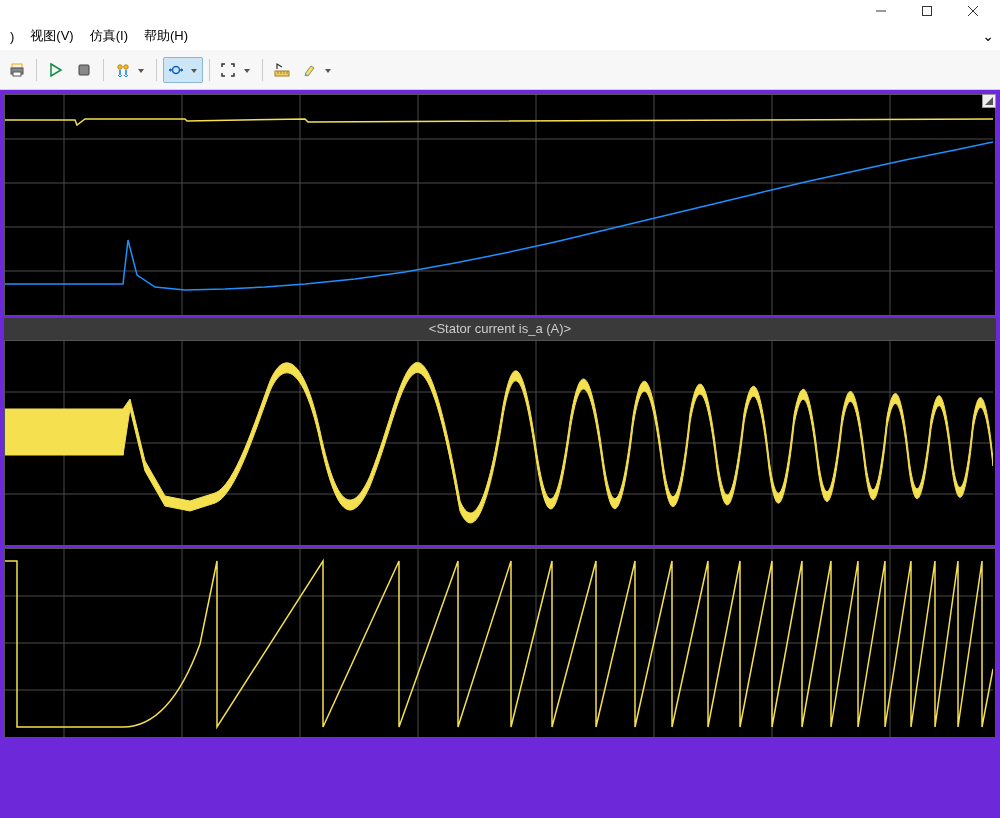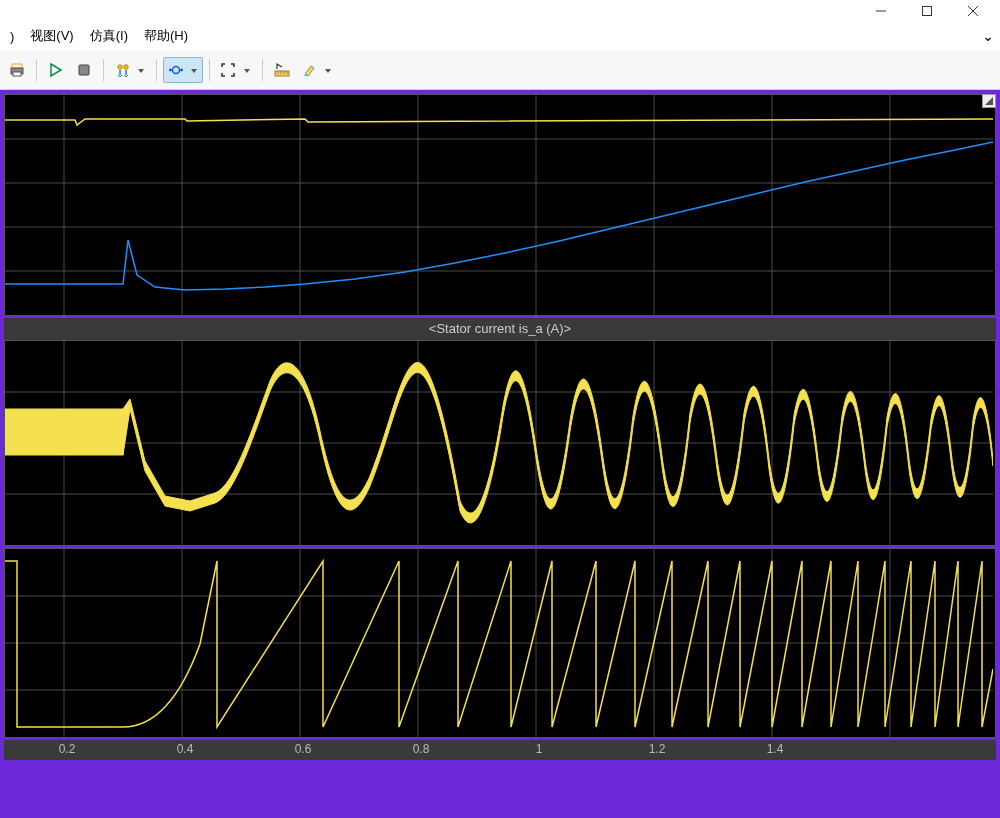--- a/index.html
+++ b/index.html
@@ -235,22 +235,13 @@
            L630 12 L630 178 L667 12 L667 178
            L703 12 L703 178 L735 12 L735 178
            L767 12 L767 178 L797 12 L797 178
            L826 12 L826 178 L853 12 L853 178
            L880 12 L880 178 L906 12 L906 178
            L930 12 L930 178 L953 12 L953 178
            L977 12 L977 178 L988 120"></path>
     </svg>
   </div>
 
-  <div class="xaxis">
-    <span style="left:63px">0.2</span>
-    <span style="left:181px">0.4</span>
-    <span style="left:299px">0.6</span>
-    <span style="left:417px">0.8</span>
-    <span style="left:535px">1</span>
-    <span style="left:653px">1.2</span>
-    <span style="left:771px">1.4</span>
-  </div>
 </div>
 
 </body></html>

